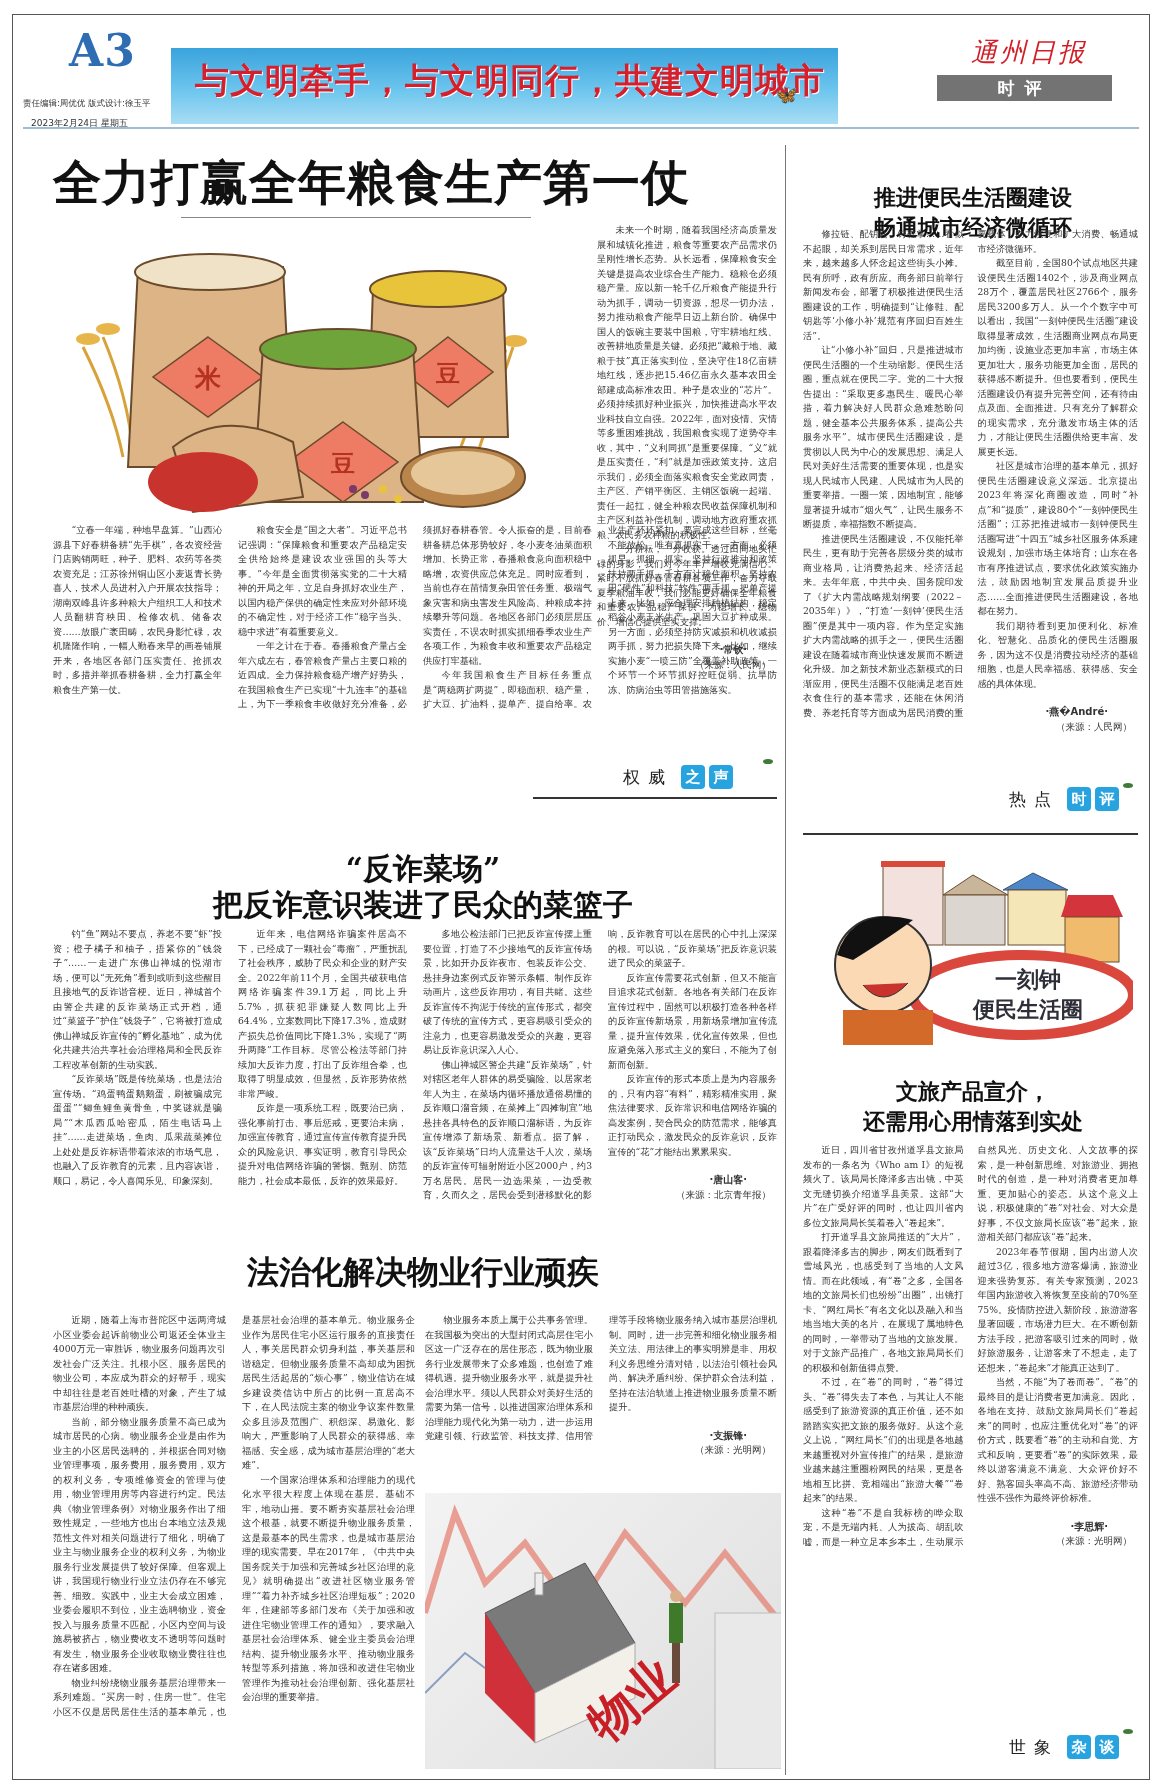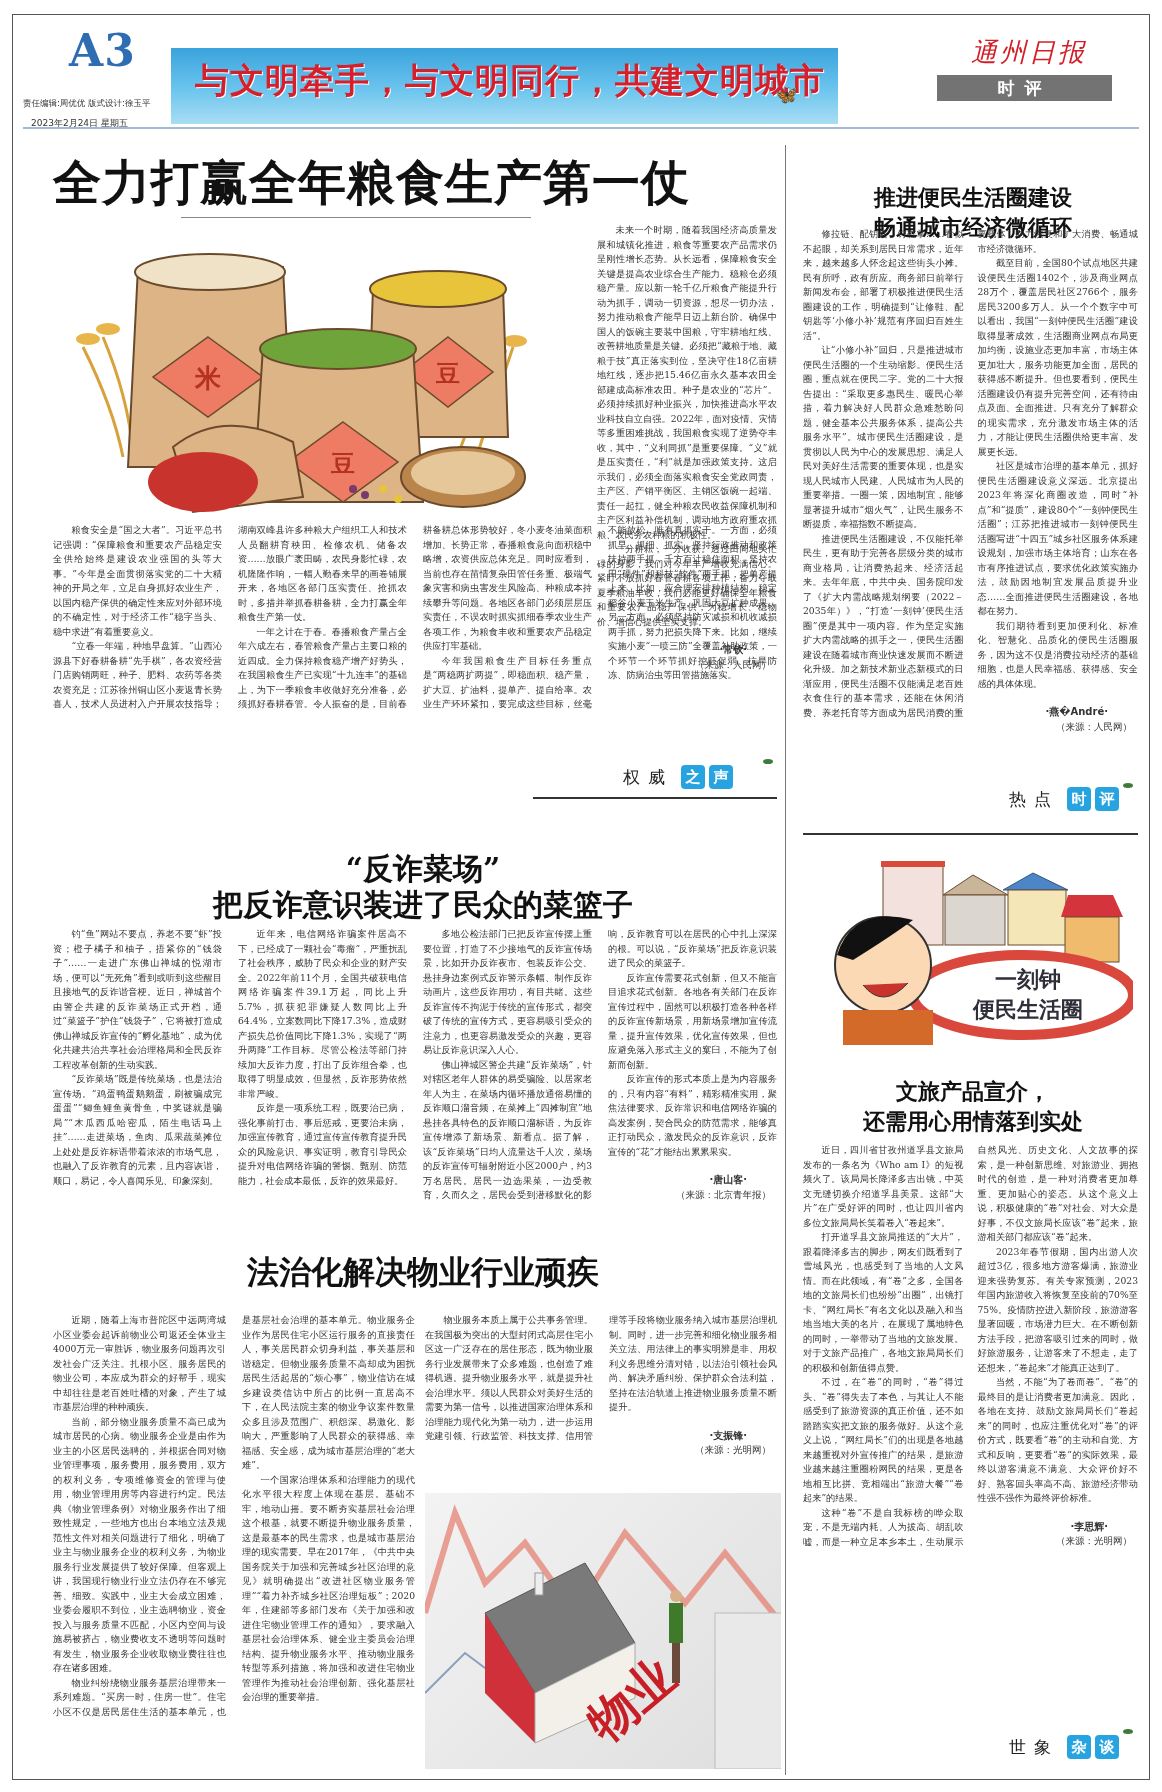--- a/index.html
+++ b/index.html
@@ -106,22 +106,22 @@
           <circle cx="312" cy="268" r="4"></circle>
         </g>
       <g fill="#e8c43a">
           <circle cx="330" cy="262" r="4"></circle>
           <circle cx="345" cy="272" r="4"></circle>
         </g>
     </svg>
   </div>
 
   <div class="art" style="left:40px; top:508px; width:724px; height:300px; column-count:4; column-gap:16px;">
+    <p>“立春一年端，种地早盘算。”山西沁源县下好春耕备耕“先手棋”，各农资经营门店购销两旺，种子、肥料、农药等各类农资充足；江苏徐州铜山区小麦返青长势喜人，技术人员进村入户开展农技指导；湖南双峰县许多种粮大户组织工人和技术人员翻耕育秧田、检修农机、储备农资……放眼广袤田畴，农民身影忙碌，农机隆隆作响，一幅人勤春来早的画卷铺展开来，各地区各部门压实责任、抢抓农时，多措并举抓春耕备耕，全力打赢全年粮食生产第一仗。</p>
     <p>粮食安全是“国之大者”。习近平总书记强调：“保障粮食和重要农产品稳定安全供给始终是建设农业强国的头等大事。”今年是全面贯彻落实党的二十大精神的开局之年，立足自身抓好农业生产，以国内稳产保供的确定性来应对外部环境的不确定性，对于经济工作“稳字当头、稳中求进”有着重要意义。</p>
-    <p>“立春一年端，种地早盘算。”山西沁源县下好春耕备耕“先手棋”，各农资经营门店购销两旺，种子、肥料、农药等各类农资充足；江苏徐州铜山区小麦返青长势喜人，技术人员进村入户开展农技指导；湖南双峰县许多种粮大户组织工人和技术人员翻耕育秧田、检修农机、储备农资……放眼广袤田畴，农民身影忙碌，农机隆隆作响，一幅人勤春来早的画卷铺展开来，各地区各部门压实责任、抢抓农时，多措并举抓春耕备耕，全力打赢全年粮食生产第一仗。</p>
     <p>一年之计在于春。春播粮食产量占全年六成左右，春管粮食产量占主要口粮的近四成。全力保持粮食稳产增产好势头，在我国粮食生产已实现“十九连丰”的基础上，为下一季粮食丰收做好充分准备，必须抓好春耕春管。令人振奋的是，目前春耕备耕总体形势较好，冬小麦冬油菜面积增加、长势正常，春播粮食意向面积稳中略增，农资供应总体充足。同时应看到，当前也存在苗情复杂田管任务重、极端气象灾害和病虫害发生风险高、种粮成本持续攀升等问题。各地区各部门必须层层压实责任，不误农时抓实抓细春季农业生产各项工作，为粮食丰收和重要农产品稳定供应打牢基础。</p>
     <p>今年我国粮食生产目标任务重点是“两稳两扩两提”，即稳面积、稳产量，扩大豆、扩油料，提单产、提自给率。农业生产环环紧扣，要完成这些目标，丝毫不能放松，唯有真抓实干。一方面，必须抓早、抓细、抓实，坚持行政推动和政策扶持两手抓，千方百计稳住面积，坚持农田“硬件”和科技“软件”两手抓，把单产提上来。比如，应合理安排种植结构，稳定稻谷小麦玉米生产，巩固大豆扩种成果。另一方面，必须坚持防灾减损和机收减损两手抓，努力把损失降下来。比如，继续实施小麦“一喷三防”全覆盖补助政策，一个环节一个环节抓好控旺促弱、抗旱防冻、防病治虫等田管措施落实。</p>
   </div>
   <div class="art" style="left:584px; top:208px; width:180px; height:470px;">
     <p>未来一个时期，随着我国经济高质量发展和城镇化推进，粮食等重要农产品需求仍呈刚性增长态势。从长远看，保障粮食安全关键是提高农业综合生产能力。稳粮仓必须稳产量。应以新一轮千亿斤粮食产能提升行动为抓手，调动一切资源，想尽一切办法，努力推动粮食产能早日迈上新台阶。确保中国人的饭碗主要装中国粮，守牢耕地红线、改善耕地质量是关键。必须把“藏粮于地、藏粮于技”真正落实到位，坚决守住18亿亩耕地红线，逐步把15.46亿亩永久基本农田全部建成高标准农田。种子是农业的“芯片”。必须持续抓好种业振兴，加快推进高水平农业科技自立自强。2022年，面对疫情、灾情等多重困难挑战，我国粮食实现了逆势夺丰收，其中，“义利同抓”是重要保障。“义”就是压实责任，“利”就是加强政策支持。这启示我们，必须全面落实粮食安全党政同责，主产区、产销平衡区、主销区饭碗一起端、责任一起扛，健全种粮农民收益保障机制和主产区利益补偿机制，调动地方政府重农抓粮、农民务农种粮的积极性。</p>
     <p>一分耕耘，一分收获。透过田间地头忙碌的身影，我们对今年丰产增收充满信心。紧盯不放抓好春管春耕各项工作，奋力夺取夏季粮油丰收，我们必能更好确保全年粮食和重要农产品稳产保供，为稳增长、稳物价、增信心提供坚实支撑。</p>
     <div class="byline">·常钦·</div>
     <div class="source">（来源：人民网）</div>
   </div>
   <div class="column-tag" style="left:610px; top:750px;">

